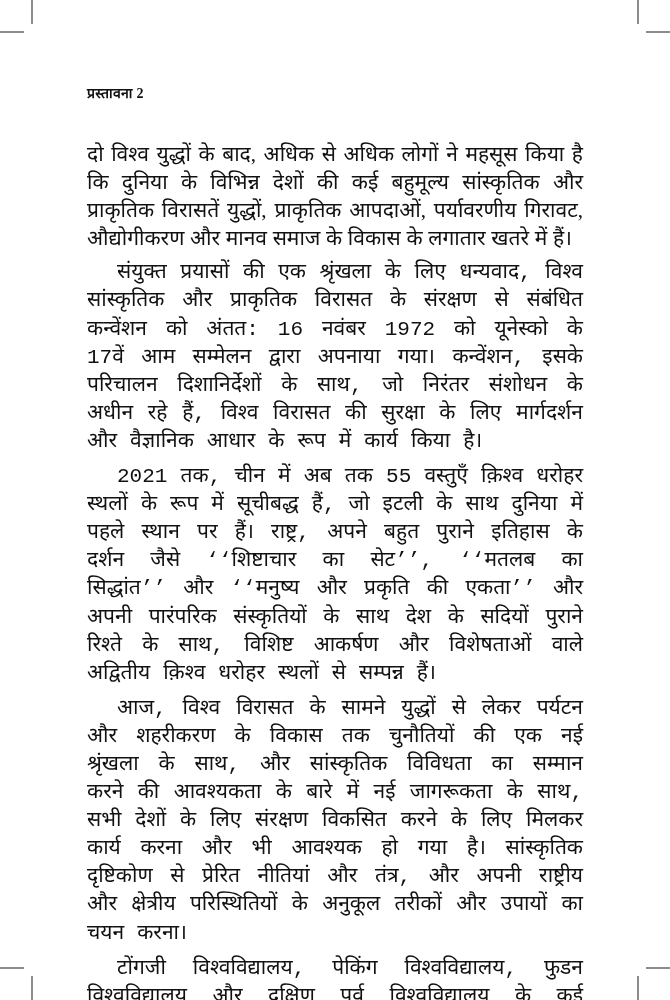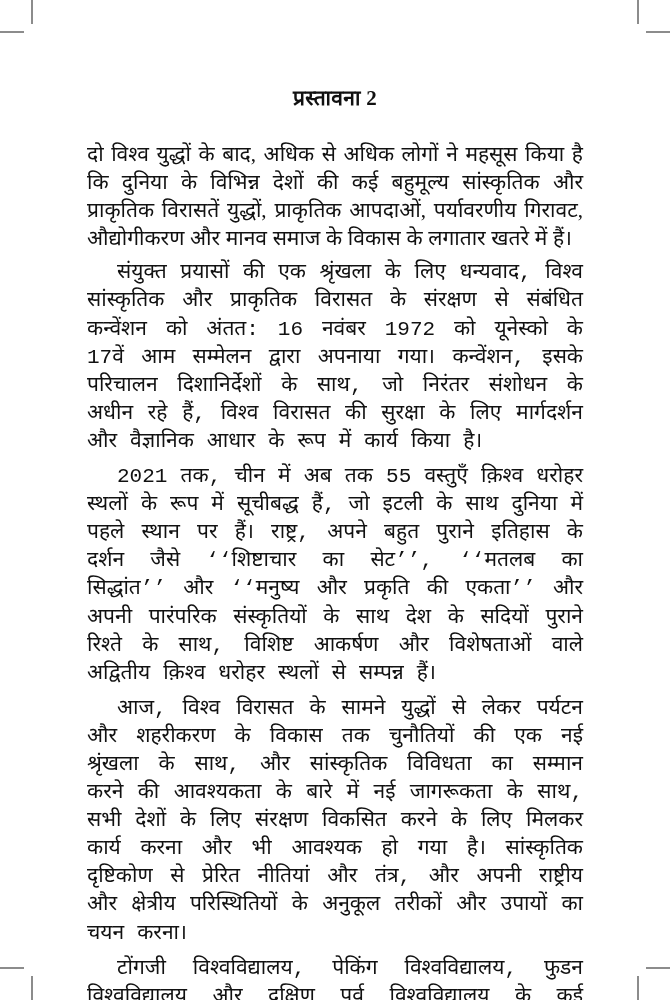--- a/index.html
+++ b/index.html
@@ -41,22 +41,22 @@
     height: 1000px;
   }
 
   .page-heading {
     margin: 0;
     padding: 0;
     position: absolute;
     top: 86px;
     left: 0;
     width: 496px;
-    text-align: center;
-    font-size: 21px;
+    text-align: left;
+    font-size: 14px;
     font-weight: 700;
     letter-spacing: 0.3px;
     line-height: 1.2;
   }
 
   .body-text {
     position: absolute;
     top: 140px;
     left: 0;
     width: 496px;

